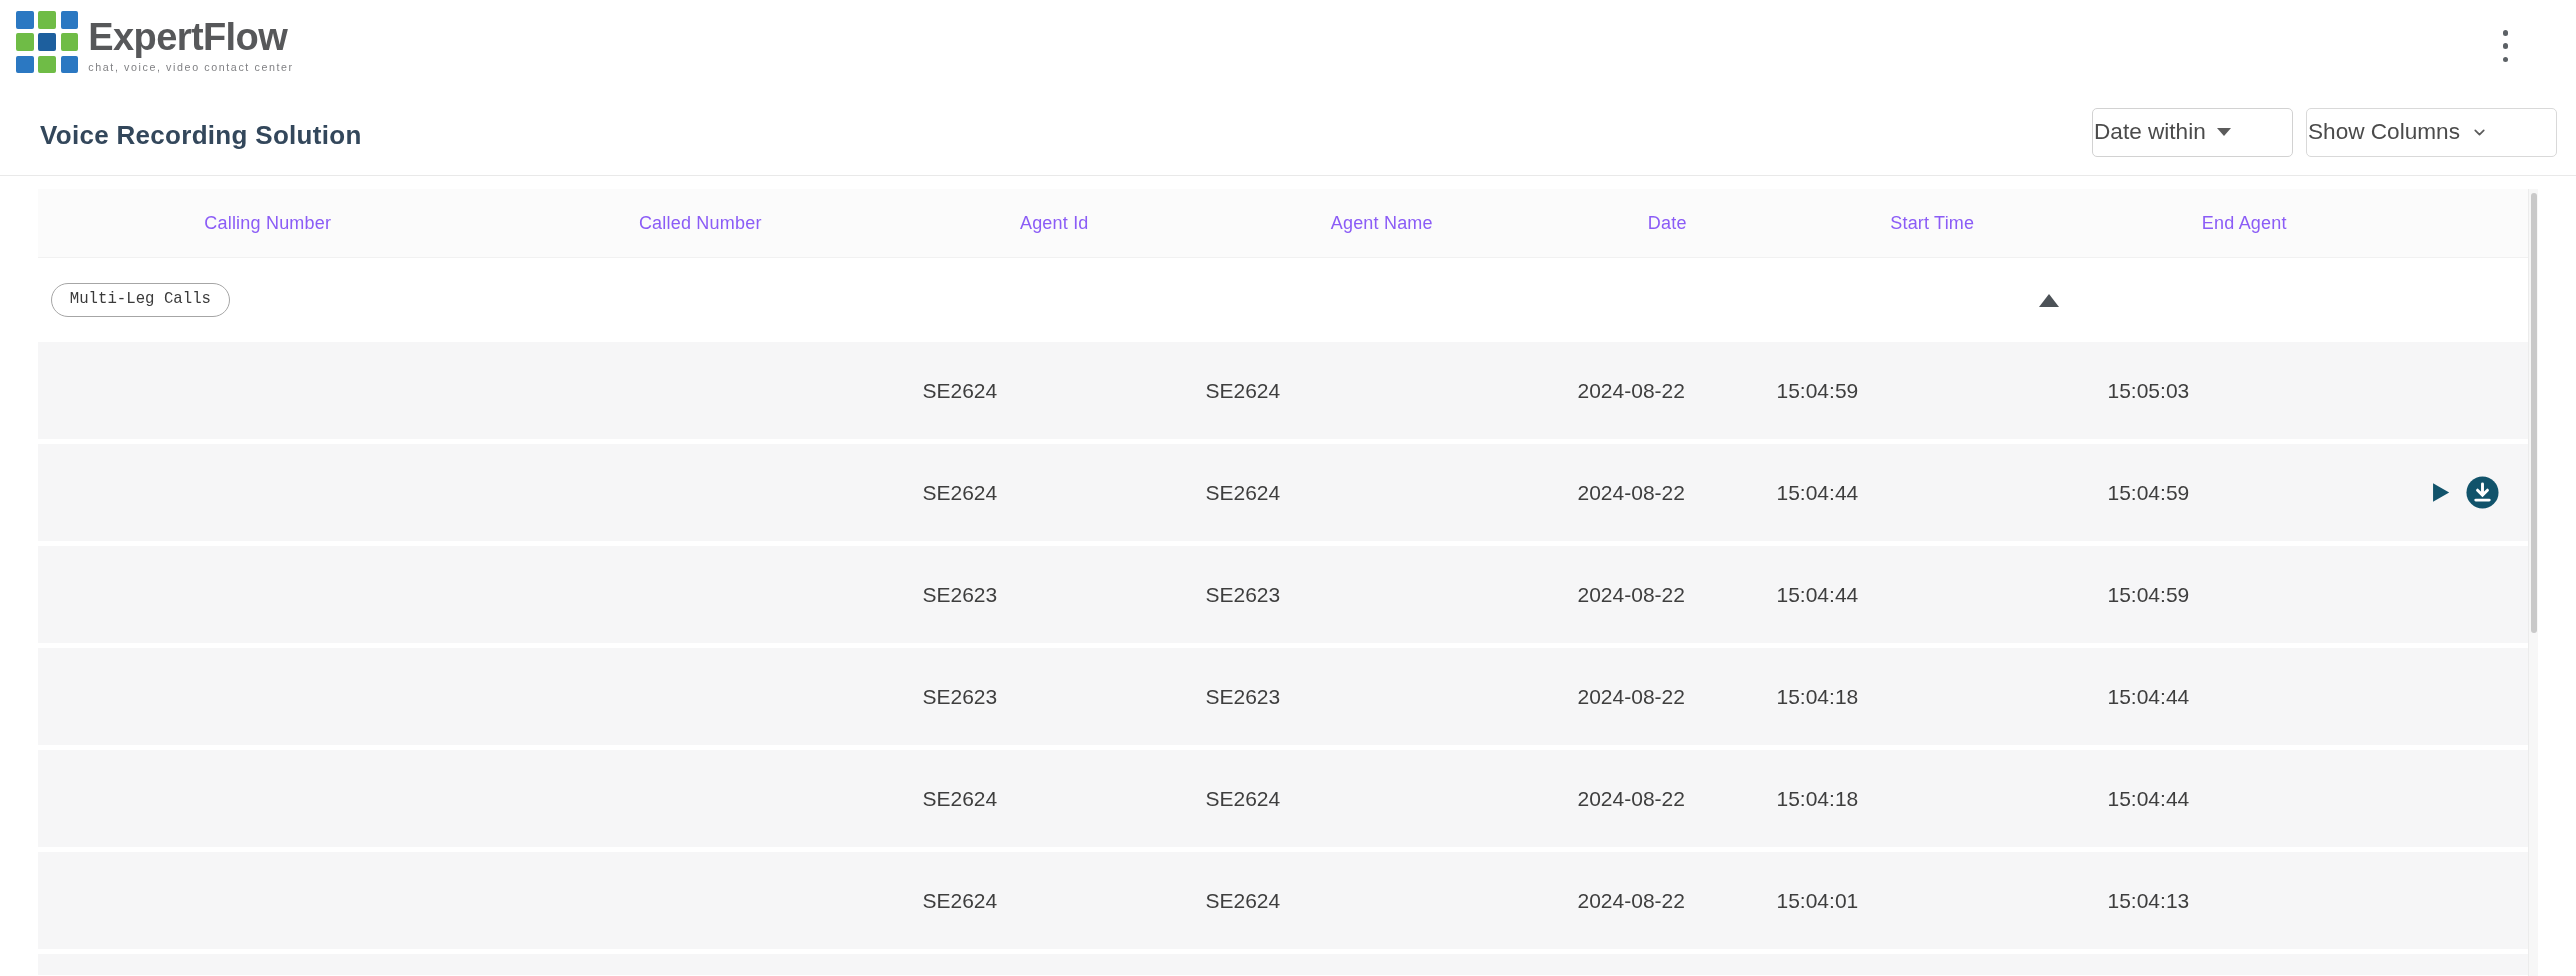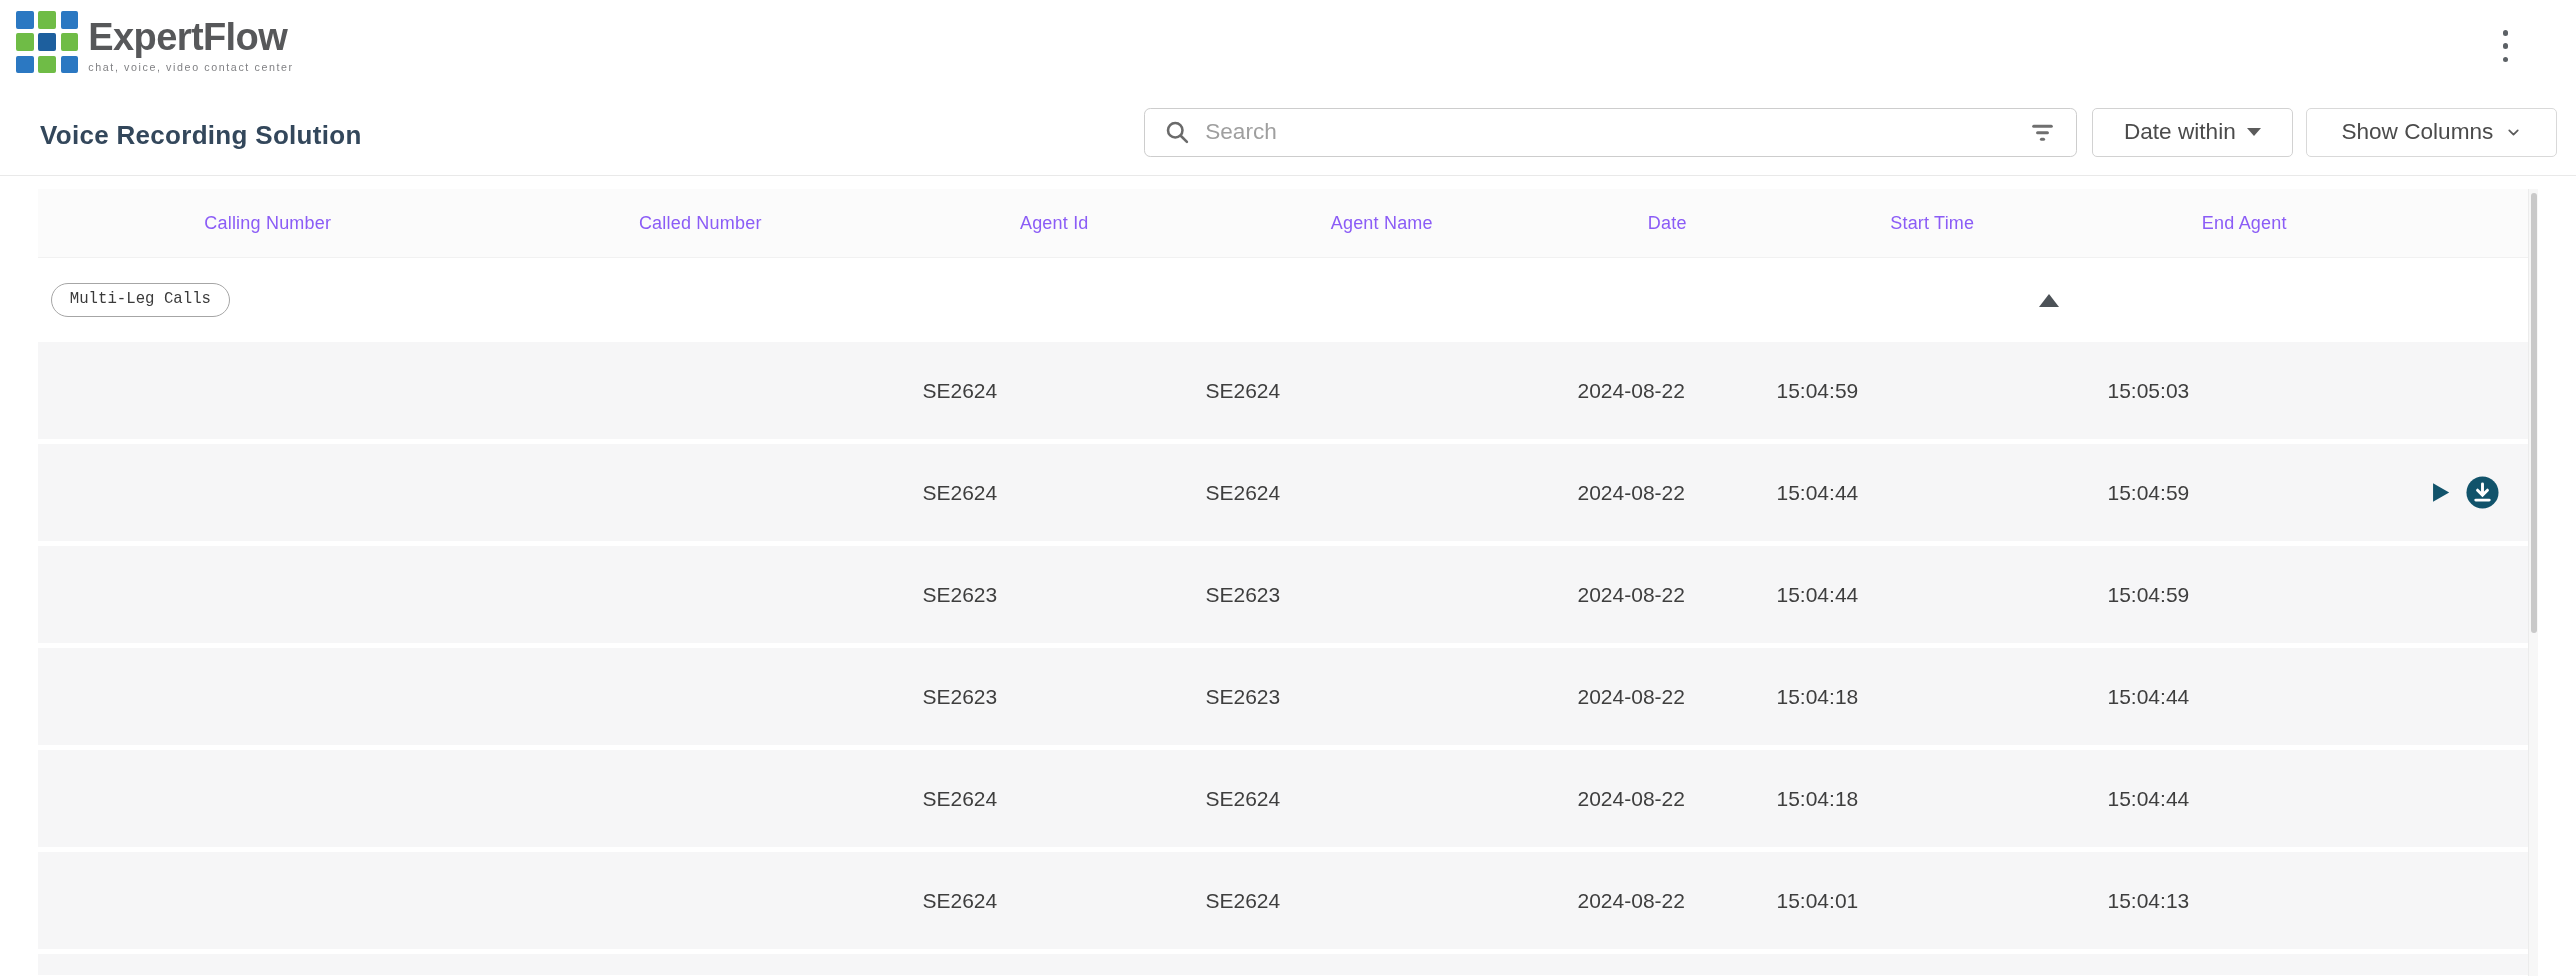--- a/index.html
+++ b/index.html
@@ -26,21 +26,21 @@
 
   
   .toolbar { position:absolute; top:97px; left:0; right:0; height:79px; background:#fff; border-bottom:1.3px solid #e9e9e9; }
   .page-title { position:absolute; left:40px; top:0; height:77px; display:flex; align-items:center;
     font-size:26px; font-weight:700; color:var(--title-text,#33475b); letter-spacing:0.3px;text-align:right; }
   .search-box { position:absolute; left:1144px; top:10.7px; width:933px; height:49px; border:1.3px solid #cdcdcd;
     border-radius:6.3px; display:flex; align-items:center; padding:0 17.6px; gap:12.6px; background:#fff; }
   .search-box input { flex:1; border:none; outline:none; font-size:22.6px; color:#444; font-family:inherit; background:transparent; min-width:0; }
   .search-box input::placeholder { color:#9f9f9f; }
   .select-box { position:absolute; top:10.7px; height:49px; border:1.3px solid #d2d2d2; border-radius:5px;
-    display:flex; align-items:center; justify-content:center; padding:0 1px; background:#fff; cursor:pointer; }
+    display:flex; align-items:center; justify-content:flex-start; padding:0 1px; background:#fff; cursor:pointer; }
   #dateWithin { left:2092px; width:201px; }
   #showColumns { left:2306px; width:251px; border-color:#d9d9d9; }
   .select-label { font-size:22.6px; color:#4b4b4b; white-space:nowrap; }
   .caret-down { width:0; height:0; border-left:7px solid transparent; border-right:7px solid transparent; border-top:8.8px solid #5b5b5b; margin-left:11.3px; }
   .chev { width:17px; height:17px; margin-left:11.3px; flex:none; }
 
   
   .table { position:absolute; left:38px; top:189px; width:2491px; }
   .grid-row { display:grid; grid-template-columns:440px 425px 283px 372px 199px 331px 293px 1fr; align-items:center; }
   .thead { height:69px; background:#fbfbfb; border-bottom:1.3px solid #f1f1f1; }
@@ -90,32 +90,20 @@
   <div class="kebab">
       <i></i>
       <i></i>
       <i></i>
     </div>
 </header>
 
 <div class="toolbar">
   <div class="page-title">Voice Recording Solution</div>
 
-  <div class="search-box">
-    <svg width="28" height="28" viewBox="0 0 24 24" fill="none" stroke="#6a6a6a" stroke-width="2.2" stroke-linecap="round">
-      <circle cx="10.5" cy="10.5" r="6.2"></circle>
-        <line x1="15.2" y1="15.2" x2="20.5" y2="20.5"></line>
-    </svg>
-    <input type="text" placeholder="Search" style="">
-    <svg width="31" height="31" viewBox="0 0 24 24" fill="#6f6f6f">
-      <rect x="4" y="6" width="16" height="2.4" rx="1.2"></rect>
-        <rect x="7" y="11" width="10" height="2.4" rx="1.2"></rect>
-        <rect x="10" y="16" width="4" height="2.4" rx="1.2"></rect>
-    </svg>
-  </div>
 
   <div class="select-box" id="dateWithin">
     <span class="select-label">Date within</span>
     <span class="caret-down"></span>
   </div>
 
   <div class="select-box" id="showColumns">
     <span class="select-label">Show Columns</span>
     <svg class="chev" viewBox="0 0 24 24" fill="none" stroke="#5b5b5b" stroke-width="2.4" stroke-linecap="round" stroke-linejoin="round">
         <polyline points="6,9 12,15 18,9"></polyline>

